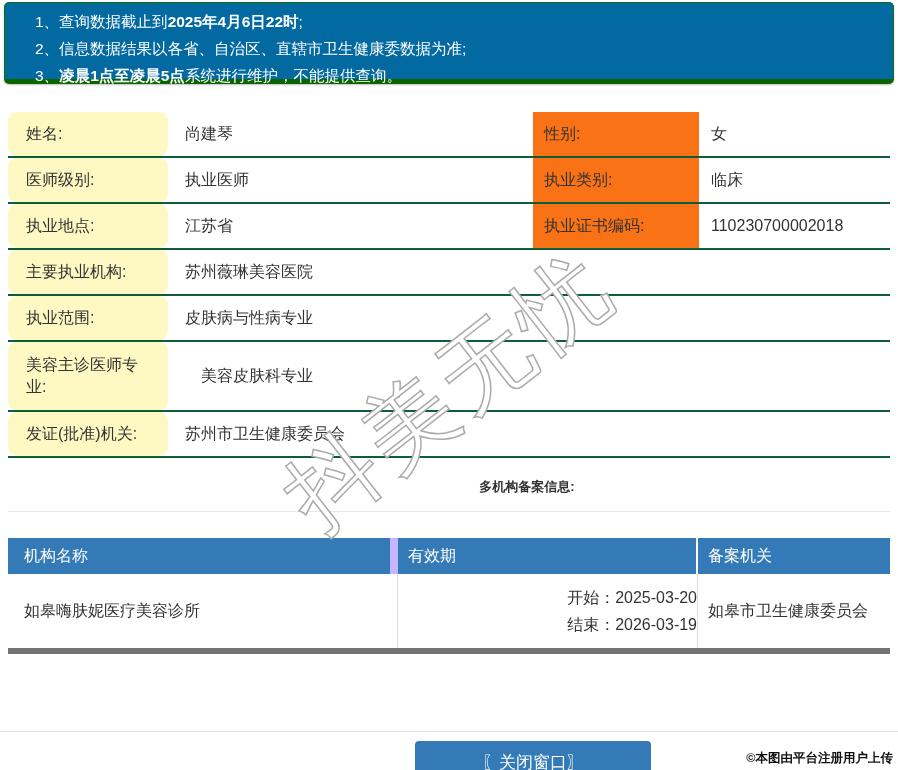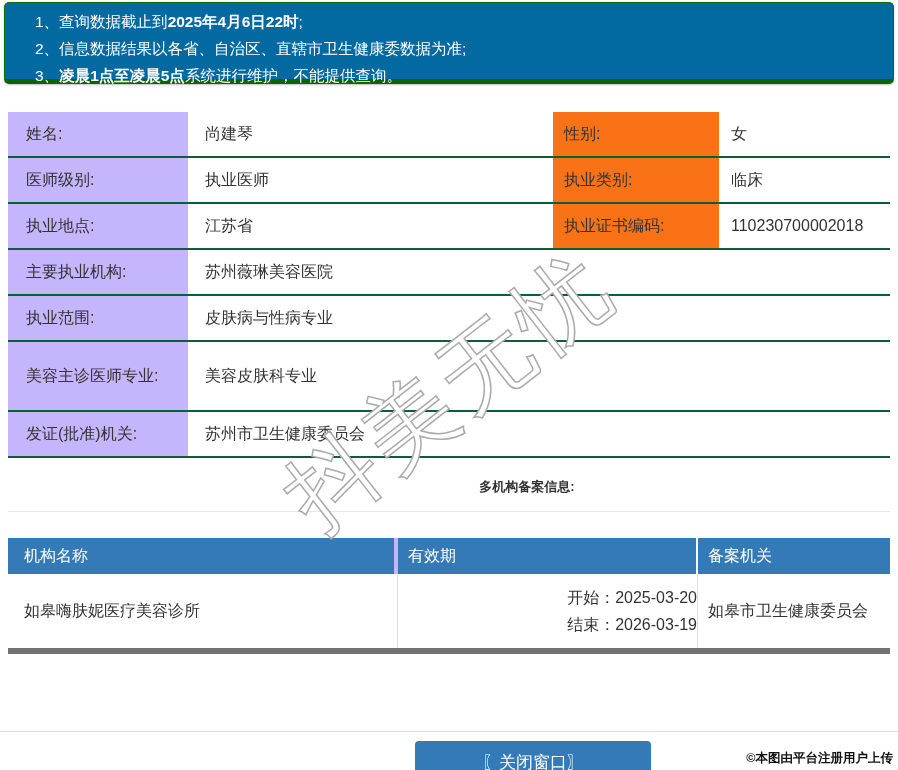--- a/index.html
+++ b/index.html
@@ -19,39 +19,39 @@
   }
   .n-line { line-height:27px; font-size:15.5px; white-space:nowrap; }
   .n-line b { font-weight:bold; }
 
   
   .info-table { position:absolute; left:8px; top:112px; width:882px; }
   .irow {
     display:flex; align-items:stretch;
     border-bottom:2px solid #0b5e38; min-height:46px;
   }
-  .irow.tall { min-height:70px; }
+  .irow.tall { min-height:70px;gap:16px; }
   .cell { display:flex; align-items:center; }
-  .lab  { width:180px; flex:none; background:#c4b5fd; padding:4px 18px; line-height:22px; }
+  .lab  { width:160px; flex:none; background:#fef9c3; padding:4px 18px; line-height:22px;border-radius:9px; }
   .val  { width:365px; flex:none; padding-left:17px; }
   .lab2 { width:166px; flex:none; background:#f97316; padding-left:11px; }
   .val2 { flex:1; padding-left:12px; }
   .valw { flex:1; padding-left:17px; }
 
   
   .section-title {
     position:absolute; top:478px; left:0; width:898px;
     text-align:center; padding-left:156px; font-weight:bold; font-size:13px;
   }
   .divider1 { position:absolute; top:511px; left:8px; width:882px; border-top:1px solid #e8e8e8; }
 
   
   .reg-table { position:absolute; left:8px; top:538px; width:882px; }
   .reg-head { display:flex; background:#337ab7; color:#fff; height:36px; align-items:center; }
-  .rh1 { width:390px; flex:none; padding-left:16px; border-right:4px solid #c4b5fd; height:100%; display:flex; align-items:center; }
+  .rh1 { width:390px; flex:none; padding-left:16px; border-right:8px solid #c4b5fd; height:100%; display:flex; align-items:center; }
   .rh2 { width:300px; flex:none; padding-left:10px; border-right:2px solid #fff; height:100%; display:flex; align-items:center; }
   .rh3 { flex:1; padding-left:10px; height:100%; display:flex; align-items:center; }
   .reg-body { display:flex; border-bottom:6px solid #737373; min-height:77px;text-align:right; }
   .rb1 { width:390px; flex:none; padding-left:16px; border-right:1px solid #dddddd; display:flex; align-items:center; }
   .rb2 { width:300px; flex:none; padding:10px 0 10px 10px; border-right:1px solid #dddddd;
          display:flex; flex-direction:column; justify-content:center; line-height:27px; }
   .rb3 { flex:1; padding-left:10px; display:flex; align-items:center; }
 
   
   .divider2 { position:absolute; top:731px; left:0; width:898px; border-top:1px solid #e0e0e0; }

